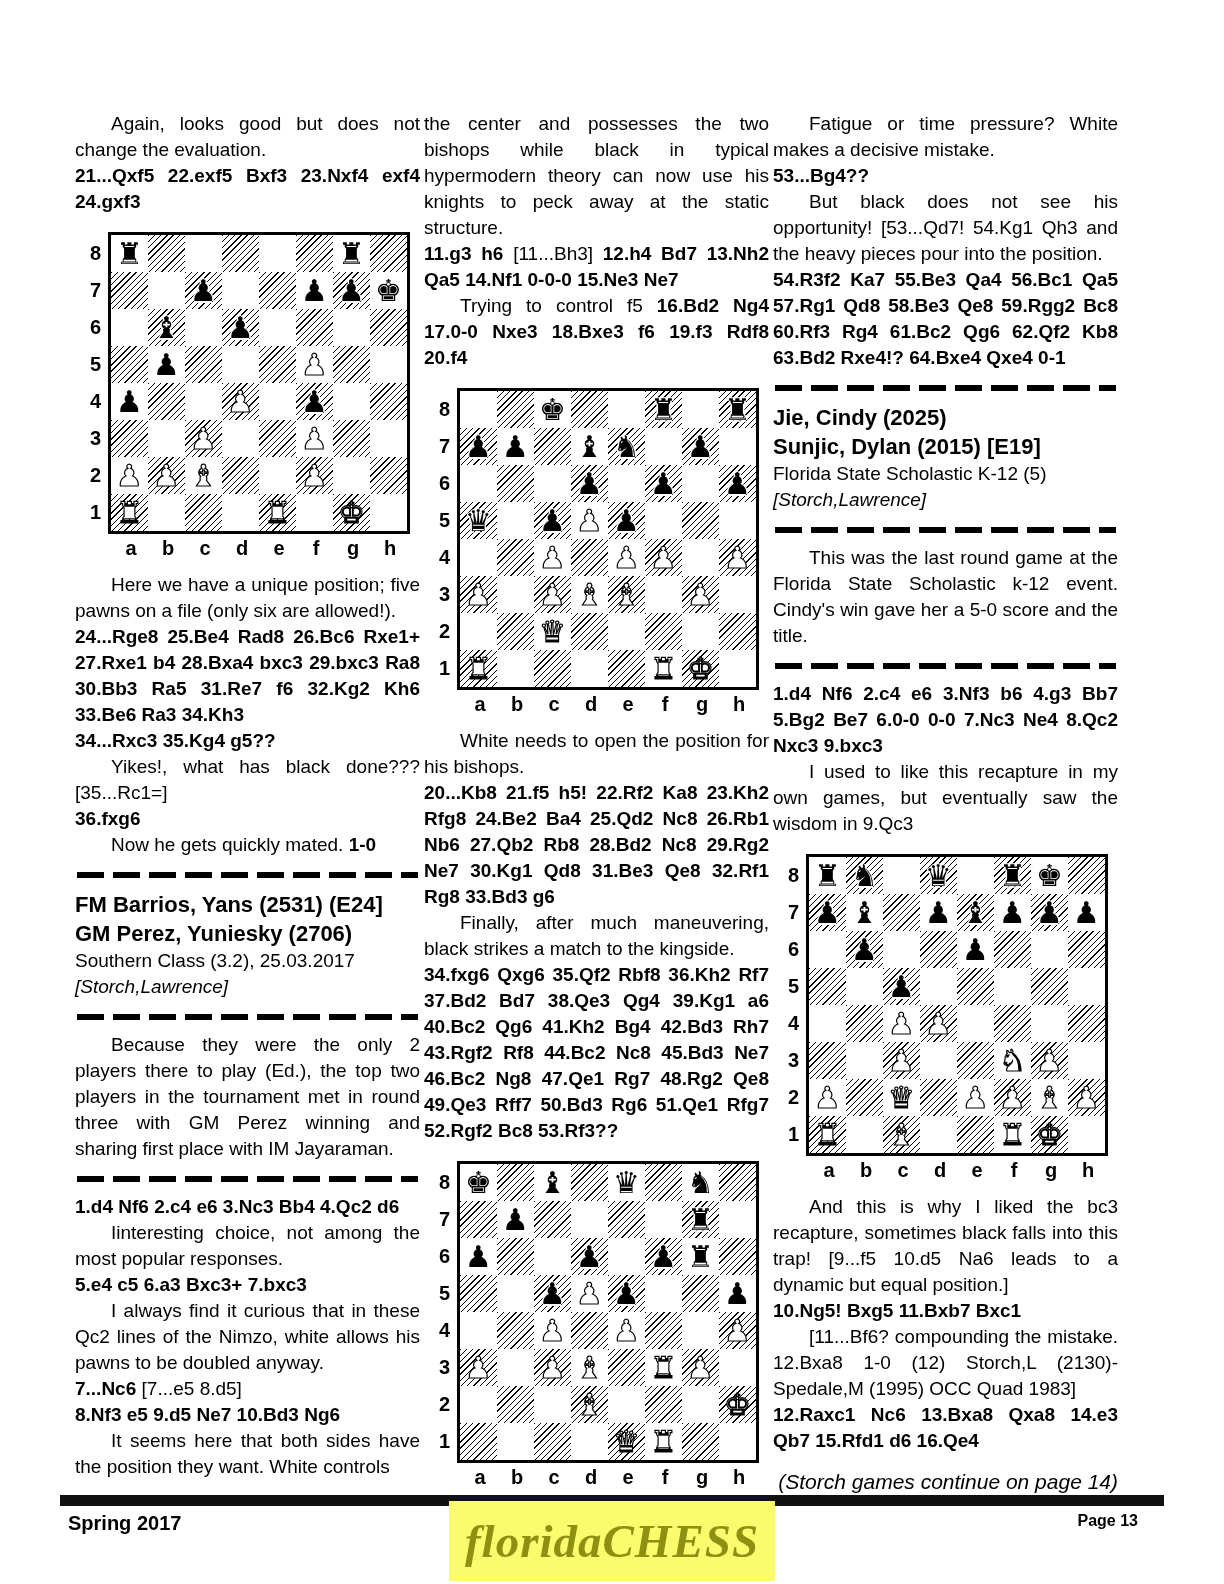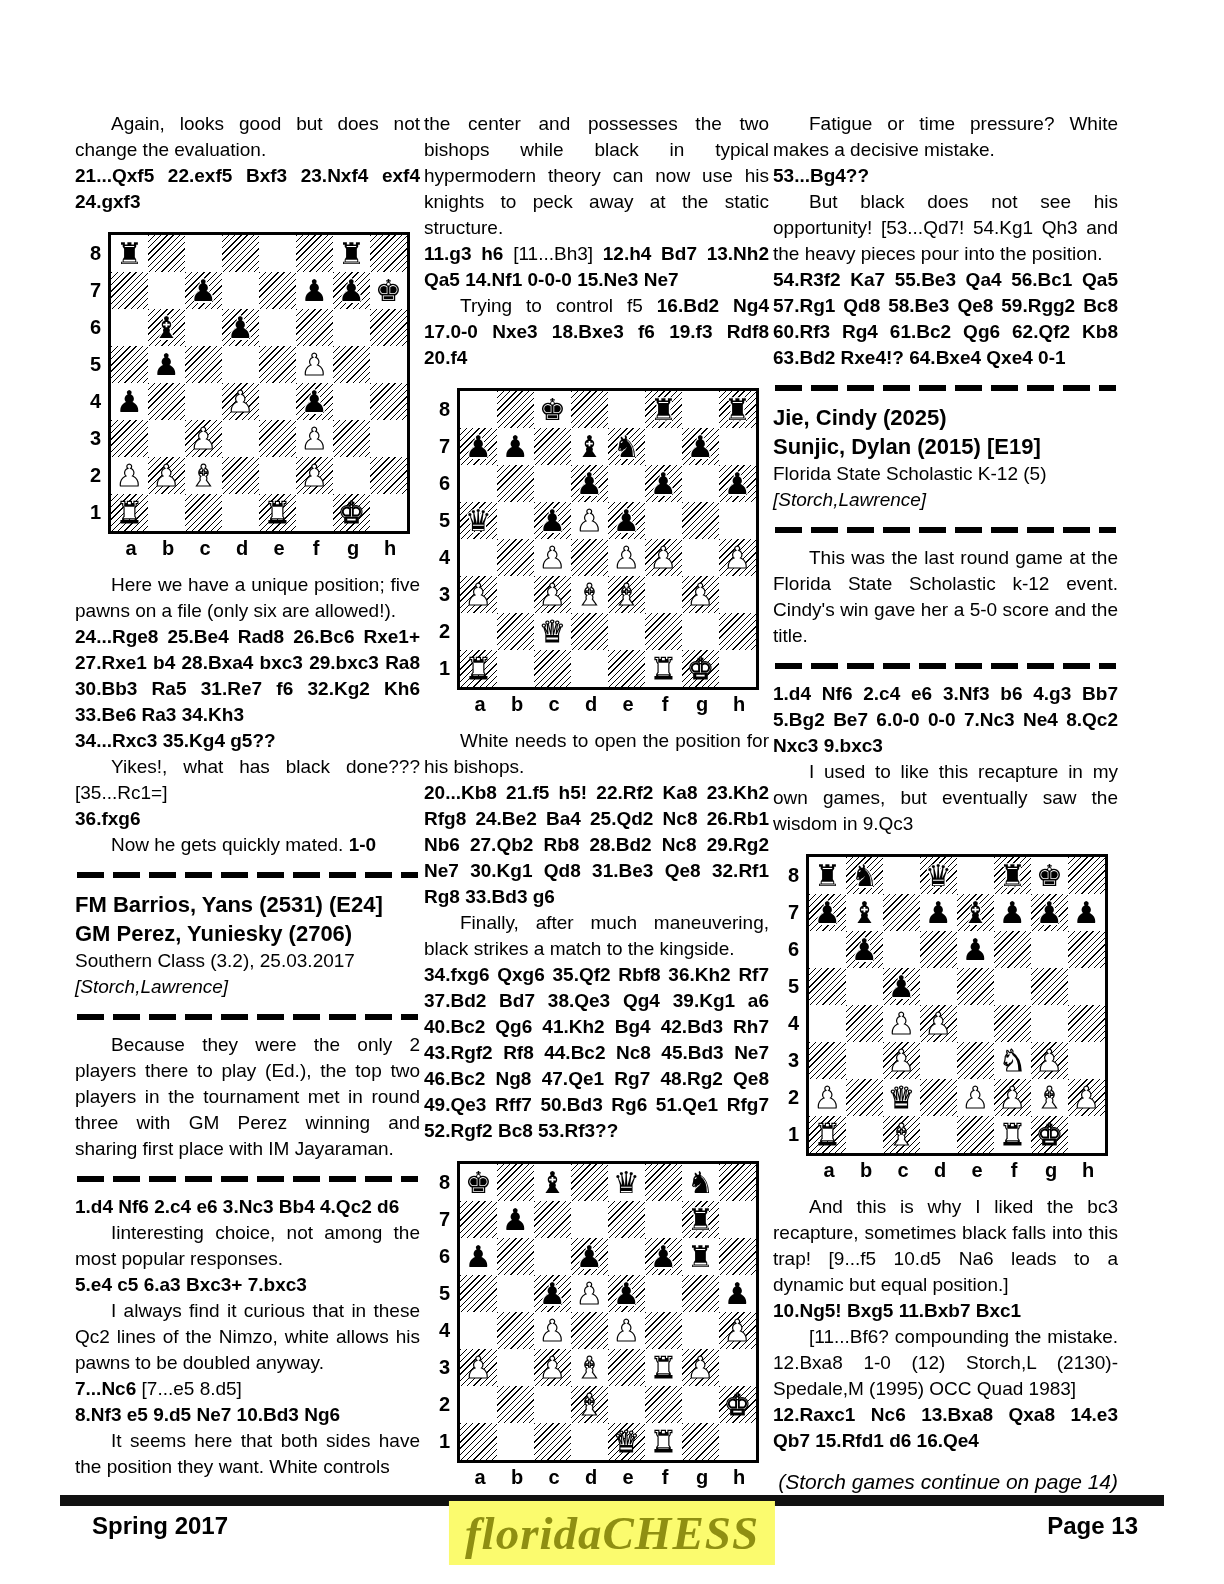--- a/index.html
+++ b/index.html
@@ -33,25 +33,25 @@
     border:3px solid #000;background:#fff;}
   .sq{display:flex;align-items:center;justify-content:center;overflow:hidden;}
   .sq.dark{background-image:repeating-linear-gradient(135deg,#000 0,#000 1px,#fff 1px,#fff 4.4px);}
   .piece{font-family:"DejaVu Sans", sans-serif;font-size:30px;line-height:1;}
   .piece.white{color:#fff;-webkit-text-stroke:1.2px #000;}
   .piece.black{color:#000;text-shadow:-1.5px 0 0 #fff,1.5px 0 0 #fff,0 -1.5px 0 #fff,0 1.5px 0 #fff;}
   .file-row{display:flex;margin-left:26px;margin-top:2px;}
   .file-row .flab{width:37px;text-align:center;font-weight:bold;font-size:20px;line-height:24px;}
 
   .footer-bar{position:absolute;left:60px;top:1495px;width:1104px;height:11px;background:#111;}
-  .footer-issue{position:absolute;left:92px;top:1512px;font-size:24px;font-weight:bold;}
-  .footer-page{position:absolute;right:86px;top:1512px;font-size:24px;font-weight:bold;}
+  .footer-issue{position:absolute;left:68px;top:1512px;font-size:20px;font-weight:bold;}
+  .footer-page{position:absolute;right:86px;top:1512px;font-size:16px;font-weight:bold;}
   .footer-logo{position:absolute;left:50%;transform:translateX(-50%);top:1501px;
     font-family:"Liberation Serif", serif;font-style:italic;font-weight:bold;
-    font-size:47px;line-height:56px;padding:4px 16px;letter-spacing:1px;}
+    font-size:47px;line-height:56px;padding:12px 16px;letter-spacing:1px;}
 </style>
 </head>
 <body>
 
 <div class="content">
   <div class="col">
       <div class="para body indent"><span>Again, looks good but does not change the evaluation.</span></div>
       <div class="para moves"><span>21...Qxf5 22.exf5 Bxf3 23.Nxf4 exf4 24.gxf3</span></div>
       <div class="board-block">
         <div class="board-main">

